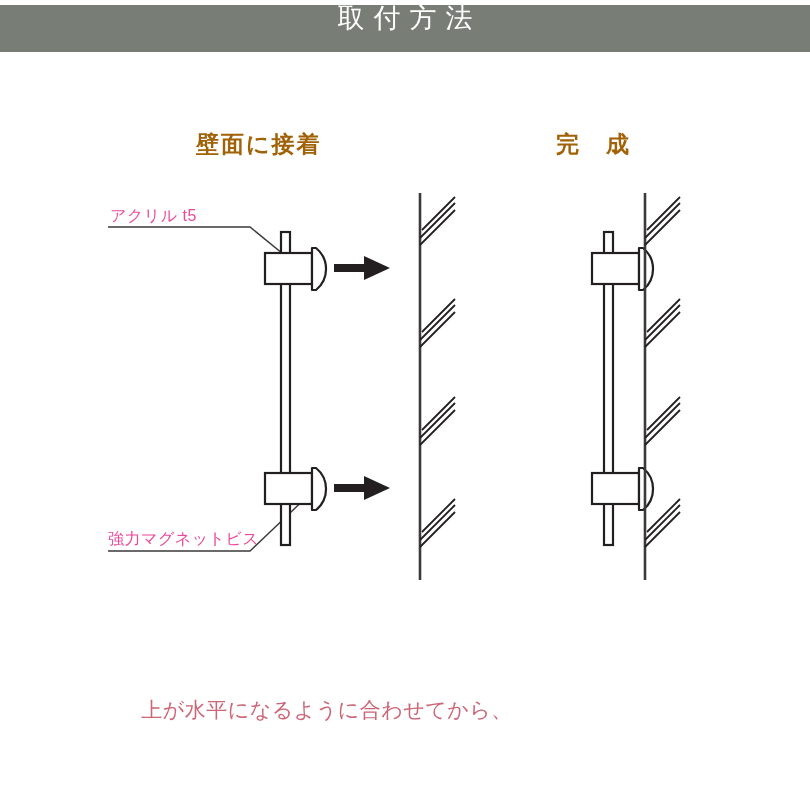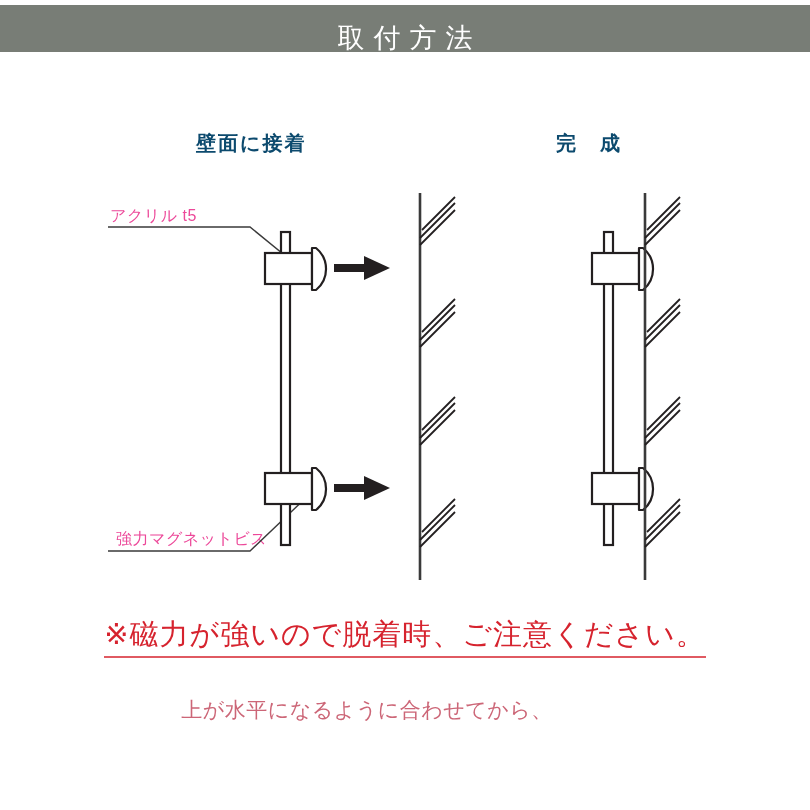--- a/index.html
+++ b/index.html
@@ -25,38 +25,38 @@
 
   
   .header-bar {
     position: absolute;
     left: 0;
     top: 5px;
     width: 810px;
     height: 47px;
     background: #787d76;
     display: flex;
-    align-items: flex-end;
+    align-items: flex-start;
     justify-content: center;
   }
   .header-title {
     color: #ffffff;
     font-size: 27px;
     line-height: 1;
     letter-spacing: 9px;
     text-indent: 9px;
     font-weight: 400;
     white-space: nowrap;
   }
 
   
   .section-heading {
     position: absolute;
-    color: #0c4a6e;
-    font-size: 20px;
+    color: #a16207;
+    font-size: 23px;
     font-weight: 700;
     line-height: 1;
     white-space: nowrap;
   }
   #heading-left {
     left: 196px;
     top: 133px;
     letter-spacing: 2px;
   }
   #heading-right {
@@ -83,21 +83,20 @@
     white-space: nowrap;
     letter-spacing: 0.5px;
   }
   #label-acrylic {
     left: 110px;
     top: 208px;
   }
   #label-magnet {
     left: 108px;
     top: 531px;
-    margin-left: 8px;
   }
 
   
   .warning-block {
     position: absolute;
     left: 0;
     top: 618px;
     width: 810px;
     text-align: center;
   }
@@ -110,21 +109,20 @@
     white-space: nowrap;
     padding-bottom: 5px;
     border-bottom: 2px solid #e05a62;
   }
   .note-block {
     position: absolute;
     left: 0;
     top: 694px;
     width: 654px;
     text-align: center;
-    margin-left: 40px;
   }
   .note-line {
     color: #cc6677;
     font-size: 21px;
     line-height: 1.5;
     letter-spacing: 0.5px;
     white-space: nowrap;
   }
 </style>
 </head>
@@ -246,21 +244,18 @@
         </g>
         <g>
           <line x1="645" y1="367" x2="680" y2="332" stroke="#231f20" stroke-width="1.8"></line>
           <line x1="645" y1="360" x2="680" y2="325" stroke="#231f20" stroke-width="1.8"></line>
           <line x1="647" y1="352" x2="680" y2="319" stroke="#231f20" stroke-width="1.8"></line>
         </g>
       </g>
     </g>
   </svg>
 
-  <div class="warning-block">
-    <span class="warning-text">※磁力が強いので脱着時、ご注意ください。</span>
-  </div>
 
   <div class="note-block">
     <div class="note-line">上が水平になるように合わせてから、</div>
   </div>
 
 </div>
 
 </body></html>

